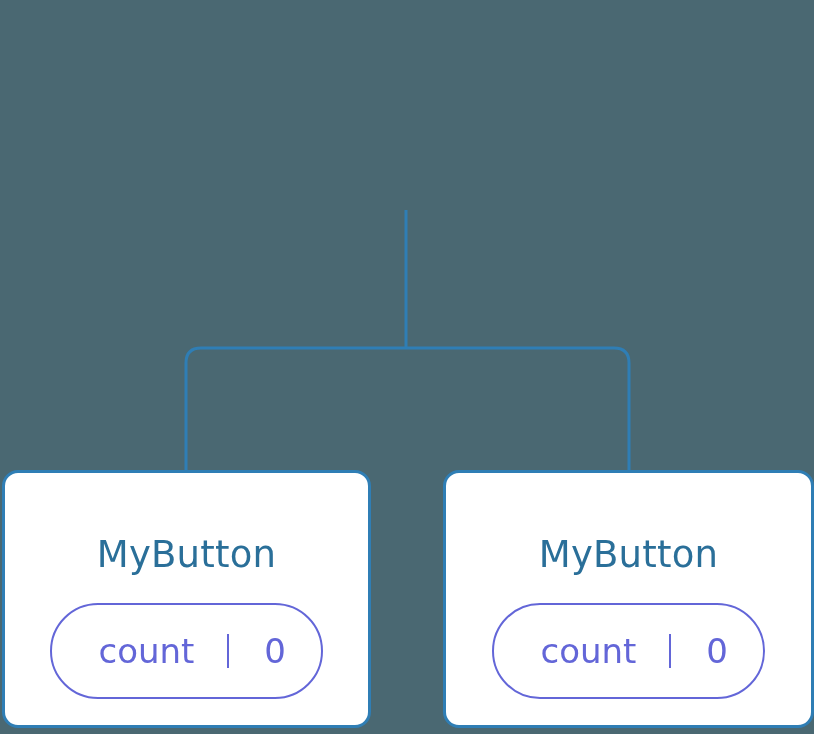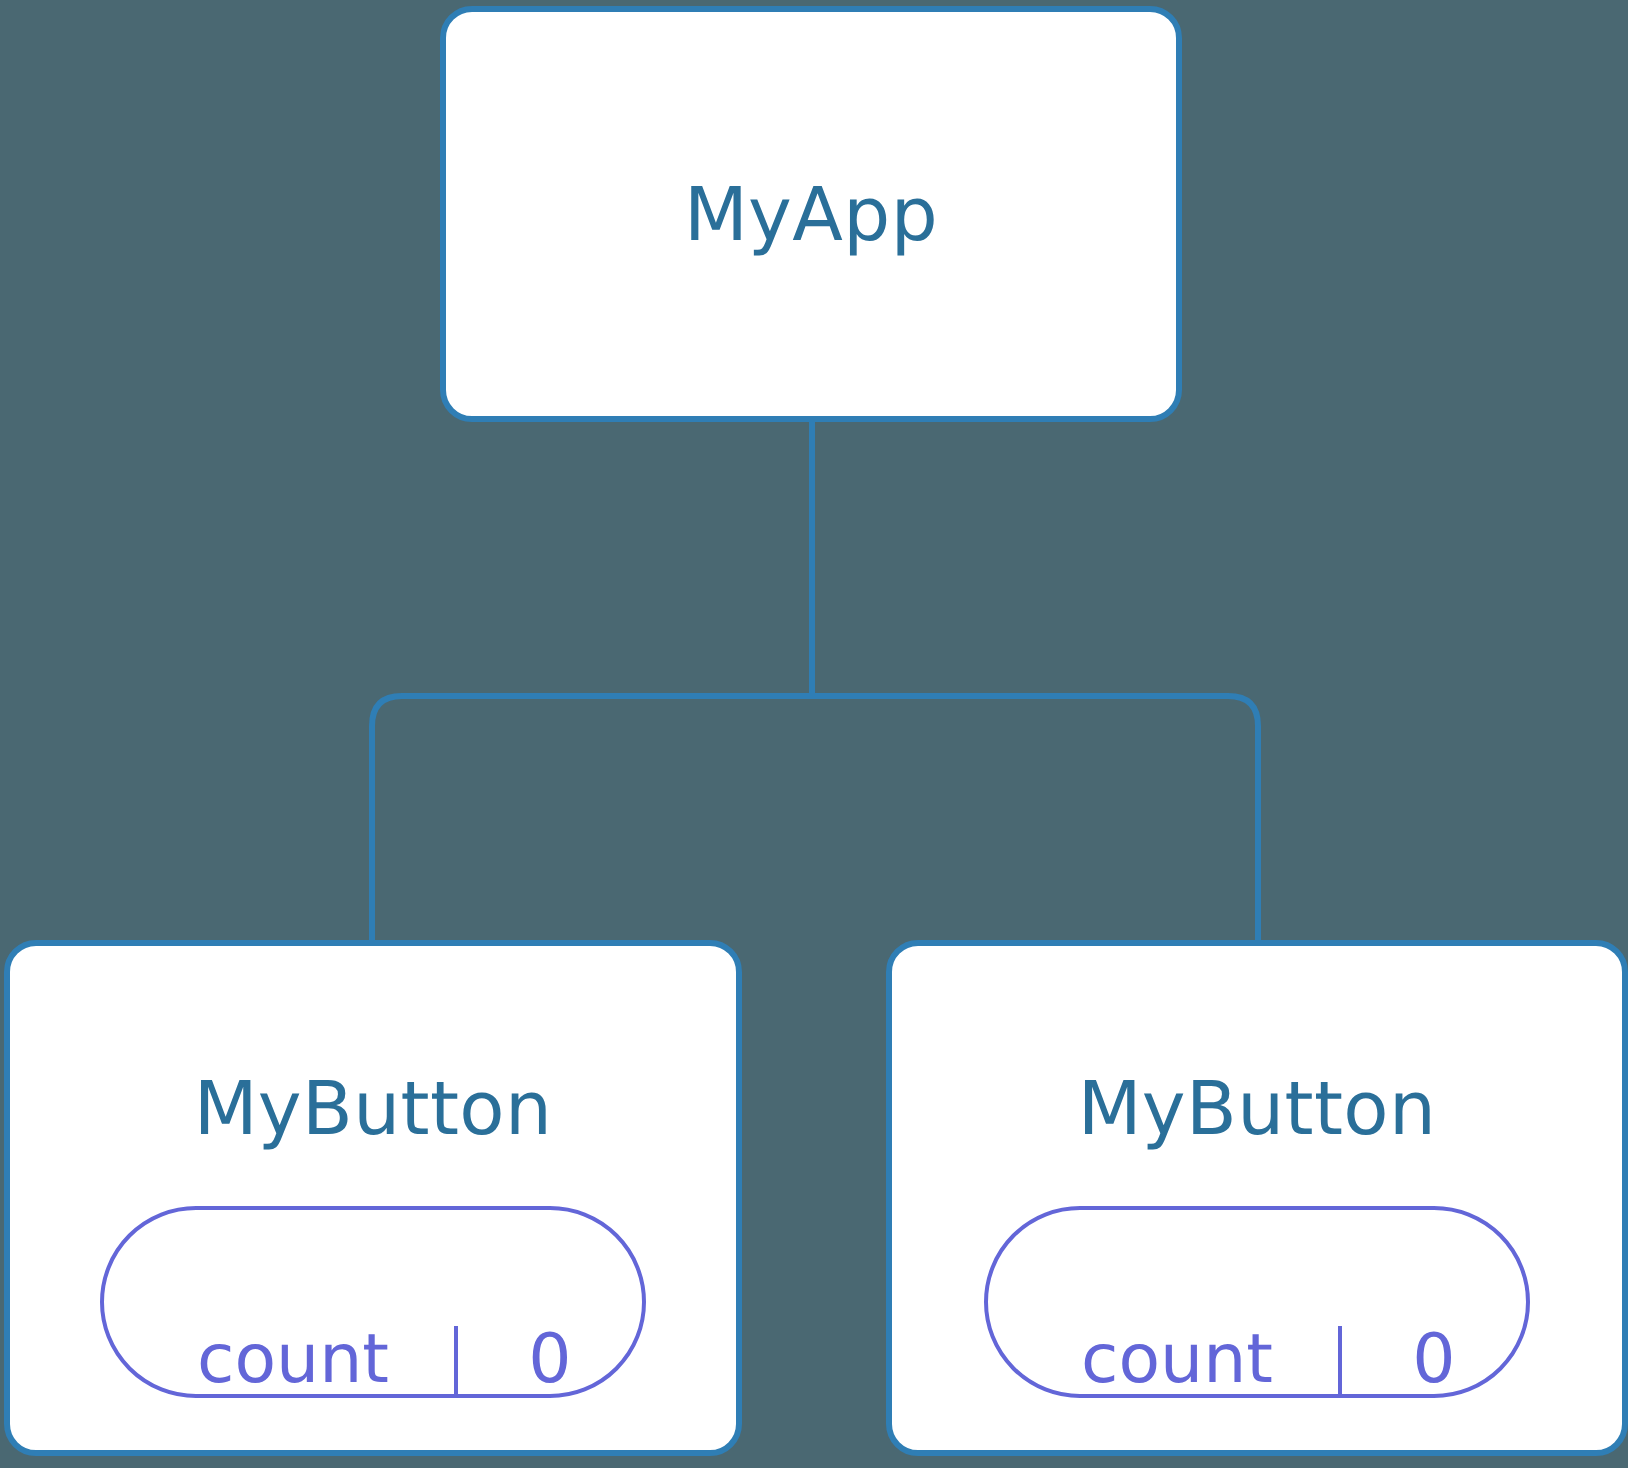--- a/index.html
+++ b/index.html
@@ -74,21 +74,21 @@
   }
 
   
   .state-pill {
     margin-top: 30px;
     height: 96px;
     border: 2px solid #6366d8;
     border-radius: 48px;
     box-sizing: border-box;
     display: flex;
-    align-items: flex-end;
+    align-items: center;
     background: transparent;
   }
   .pill-key,
   .pill-value {
     display: flex;
     align-items: center;
     justify-content: center;
     color: #6366d8;
     font-size: 34px;
     line-height: 1;
@@ -111,23 +111,20 @@
 
   <svg id="connectors" viewBox="0 0 814 734" width="814" height="734" xmlns="http://www.w3.org/2000/svg">
 
     <path d="M 406 210 L 406 348" fill="none" stroke="#2f7eb5" stroke-width="3" stroke-linecap="butt"></path>
 
     <path d="M 406 348 L 201 348 Q 186 348 186 363 L 186 470" fill="none" stroke="#2f7eb5" stroke-width="3" stroke-linecap="butt"></path>
 
     <path d="M 406 348 L 614 348 Q 629 348 629 363 L 629 470" fill="none" stroke="#2f7eb5" stroke-width="3" stroke-linecap="butt"></path>
   </svg>
 
-  <div class="node node-root">
-    <span class="node-title">MyApp</span>
-  </div>
 
   <div class="node node-child-left">
     <span class="node-title">MyButton</span>
     <div class="state-pill">
       <span class="pill-key">count</span>
       <span class="pill-value">0</span>
     </div>
   </div>
 
   <div class="node node-child-right">

